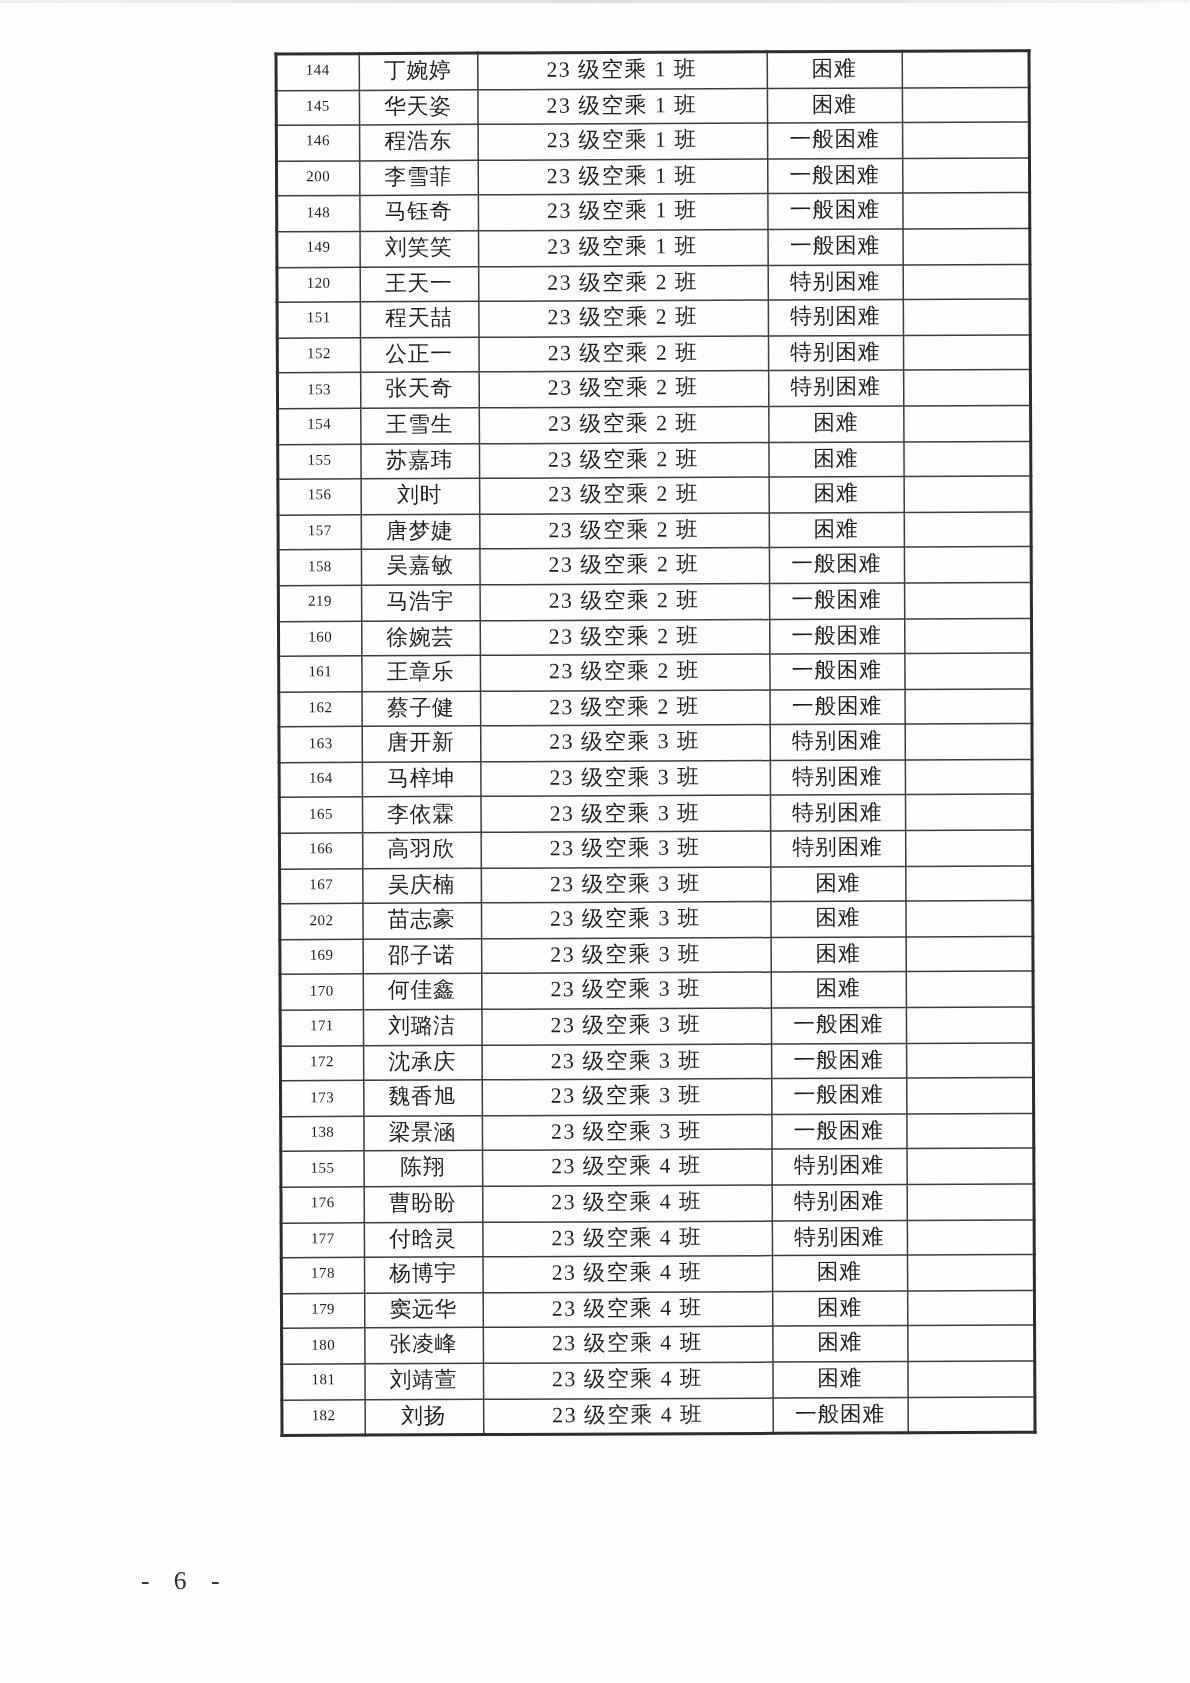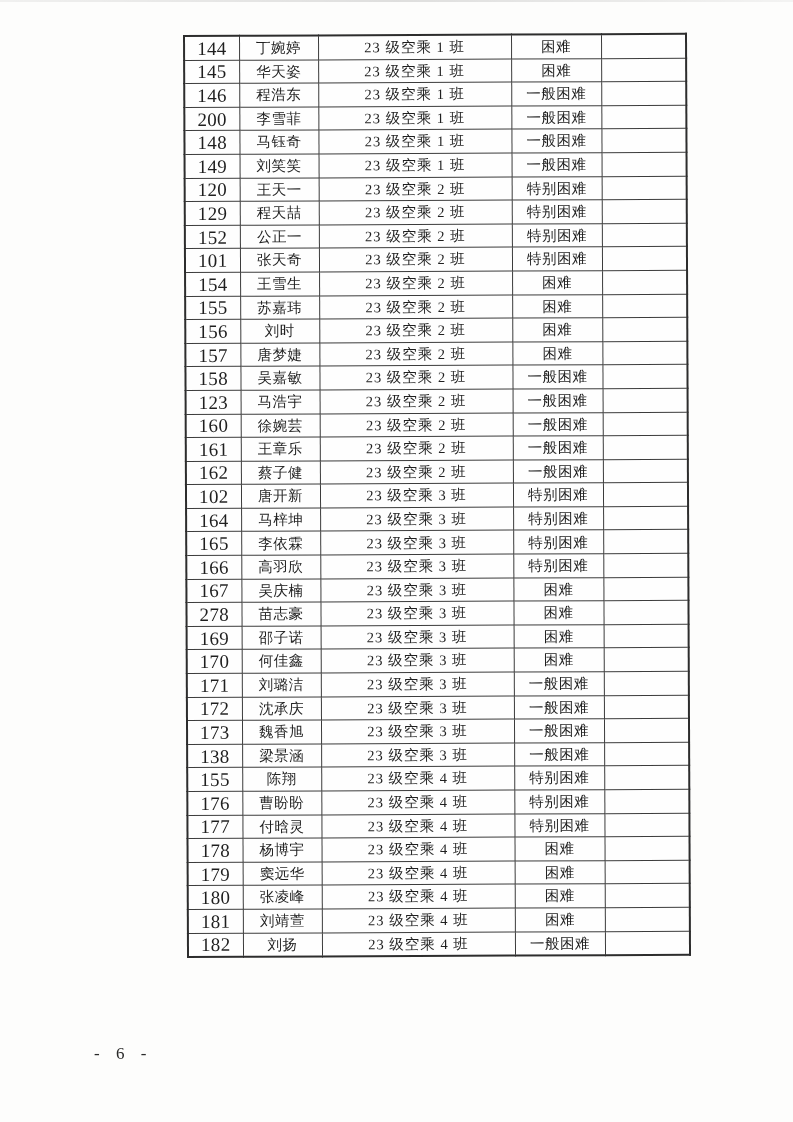--- a/index.html
+++ b/index.html
@@ -43,21 +43,21 @@
     text-align: center;
     vertical-align: middle;
     font-size: 14.5px;
     line-height: 1;
     letter-spacing: 0.5px;
     white-space: nowrap;
     overflow: hidden;
     color: #1f1f1f;
   }
   table.roster td.c0 {
-    font-size: 19px;
+    font-size: 10px;
     letter-spacing: 0.3px;
     font-family: "Liberation Serif", "DejaVu Serif", serif;
   }
   table.roster td.c2 {
     letter-spacing: 1px;
     text-align: center;
   }
   col.w0 { width: 55px; }
   col.w1 { width: 79px; }
   col.w2 { width: 193px; }
@@ -131,35 +131,35 @@
           <td class="c4"></td>
         </tr>
         <tr>
           <td class="c0">120</td>
           <td class="c1">王天一</td>
           <td class="c2">23 级空乘 2 班</td>
           <td class="c3">特别困难</td>
           <td class="c4"></td>
         </tr>
         <tr>
-          <td class="c0">129</td>
+          <td class="c0">151</td>
           <td class="c1">程天喆</td>
           <td class="c2">23 级空乘 2 班</td>
           <td class="c3">特别困难</td>
           <td class="c4"></td>
         </tr>
         <tr>
           <td class="c0">152</td>
           <td class="c1">公正一</td>
           <td class="c2">23 级空乘 2 班</td>
           <td class="c3">特别困难</td>
           <td class="c4"></td>
         </tr>
         <tr>
-          <td class="c0">101</td>
+          <td class="c0">153</td>
           <td class="c1">张天奇</td>
           <td class="c2">23 级空乘 2 班</td>
           <td class="c3">特别困难</td>
           <td class="c4"></td>
         </tr>
         <tr>
           <td class="c0">154</td>
           <td class="c1">王雪生</td>
           <td class="c2">23 级空乘 2 班</td>
           <td class="c3">困难</td>
@@ -187,21 +187,21 @@
           <td class="c4"></td>
         </tr>
         <tr>
           <td class="c0">158</td>
           <td class="c1">吴嘉敏</td>
           <td class="c2">23 级空乘 2 班</td>
           <td class="c3">一般困难</td>
           <td class="c4"></td>
         </tr>
         <tr>
-          <td class="c0">123</td>
+          <td class="c0">219</td>
           <td class="c1">马浩宇</td>
           <td class="c2">23 级空乘 2 班</td>
           <td class="c3">一般困难</td>
           <td class="c4"></td>
         </tr>
         <tr>
           <td class="c0">160</td>
           <td class="c1">徐婉芸</td>
           <td class="c2">23 级空乘 2 班</td>
           <td class="c3">一般困难</td>
@@ -215,21 +215,21 @@
           <td class="c4"></td>
         </tr>
         <tr>
           <td class="c0">162</td>
           <td class="c1">蔡子健</td>
           <td class="c2">23 级空乘 2 班</td>
           <td class="c3">一般困难</td>
           <td class="c4"></td>
         </tr>
         <tr>
-          <td class="c0">102</td>
+          <td class="c0">163</td>
           <td class="c1">唐开新</td>
           <td class="c2">23 级空乘 3 班</td>
           <td class="c3">特别困难</td>
           <td class="c4"></td>
         </tr>
         <tr>
           <td class="c0">164</td>
           <td class="c1">马梓坤</td>
           <td class="c2">23 级空乘 3 班</td>
           <td class="c3">特别困难</td>
@@ -250,21 +250,21 @@
           <td class="c4"></td>
         </tr>
         <tr>
           <td class="c0">167</td>
           <td class="c1">吴庆楠</td>
           <td class="c2">23 级空乘 3 班</td>
           <td class="c3">困难</td>
           <td class="c4"></td>
         </tr>
         <tr>
-          <td class="c0">278</td>
+          <td class="c0">202</td>
           <td class="c1">苗志豪</td>
           <td class="c2">23 级空乘 3 班</td>
           <td class="c3">困难</td>
           <td class="c4"></td>
         </tr>
         <tr>
           <td class="c0">169</td>
           <td class="c1">邵子诺</td>
           <td class="c2">23 级空乘 3 班</td>
           <td class="c3">困难</td>

